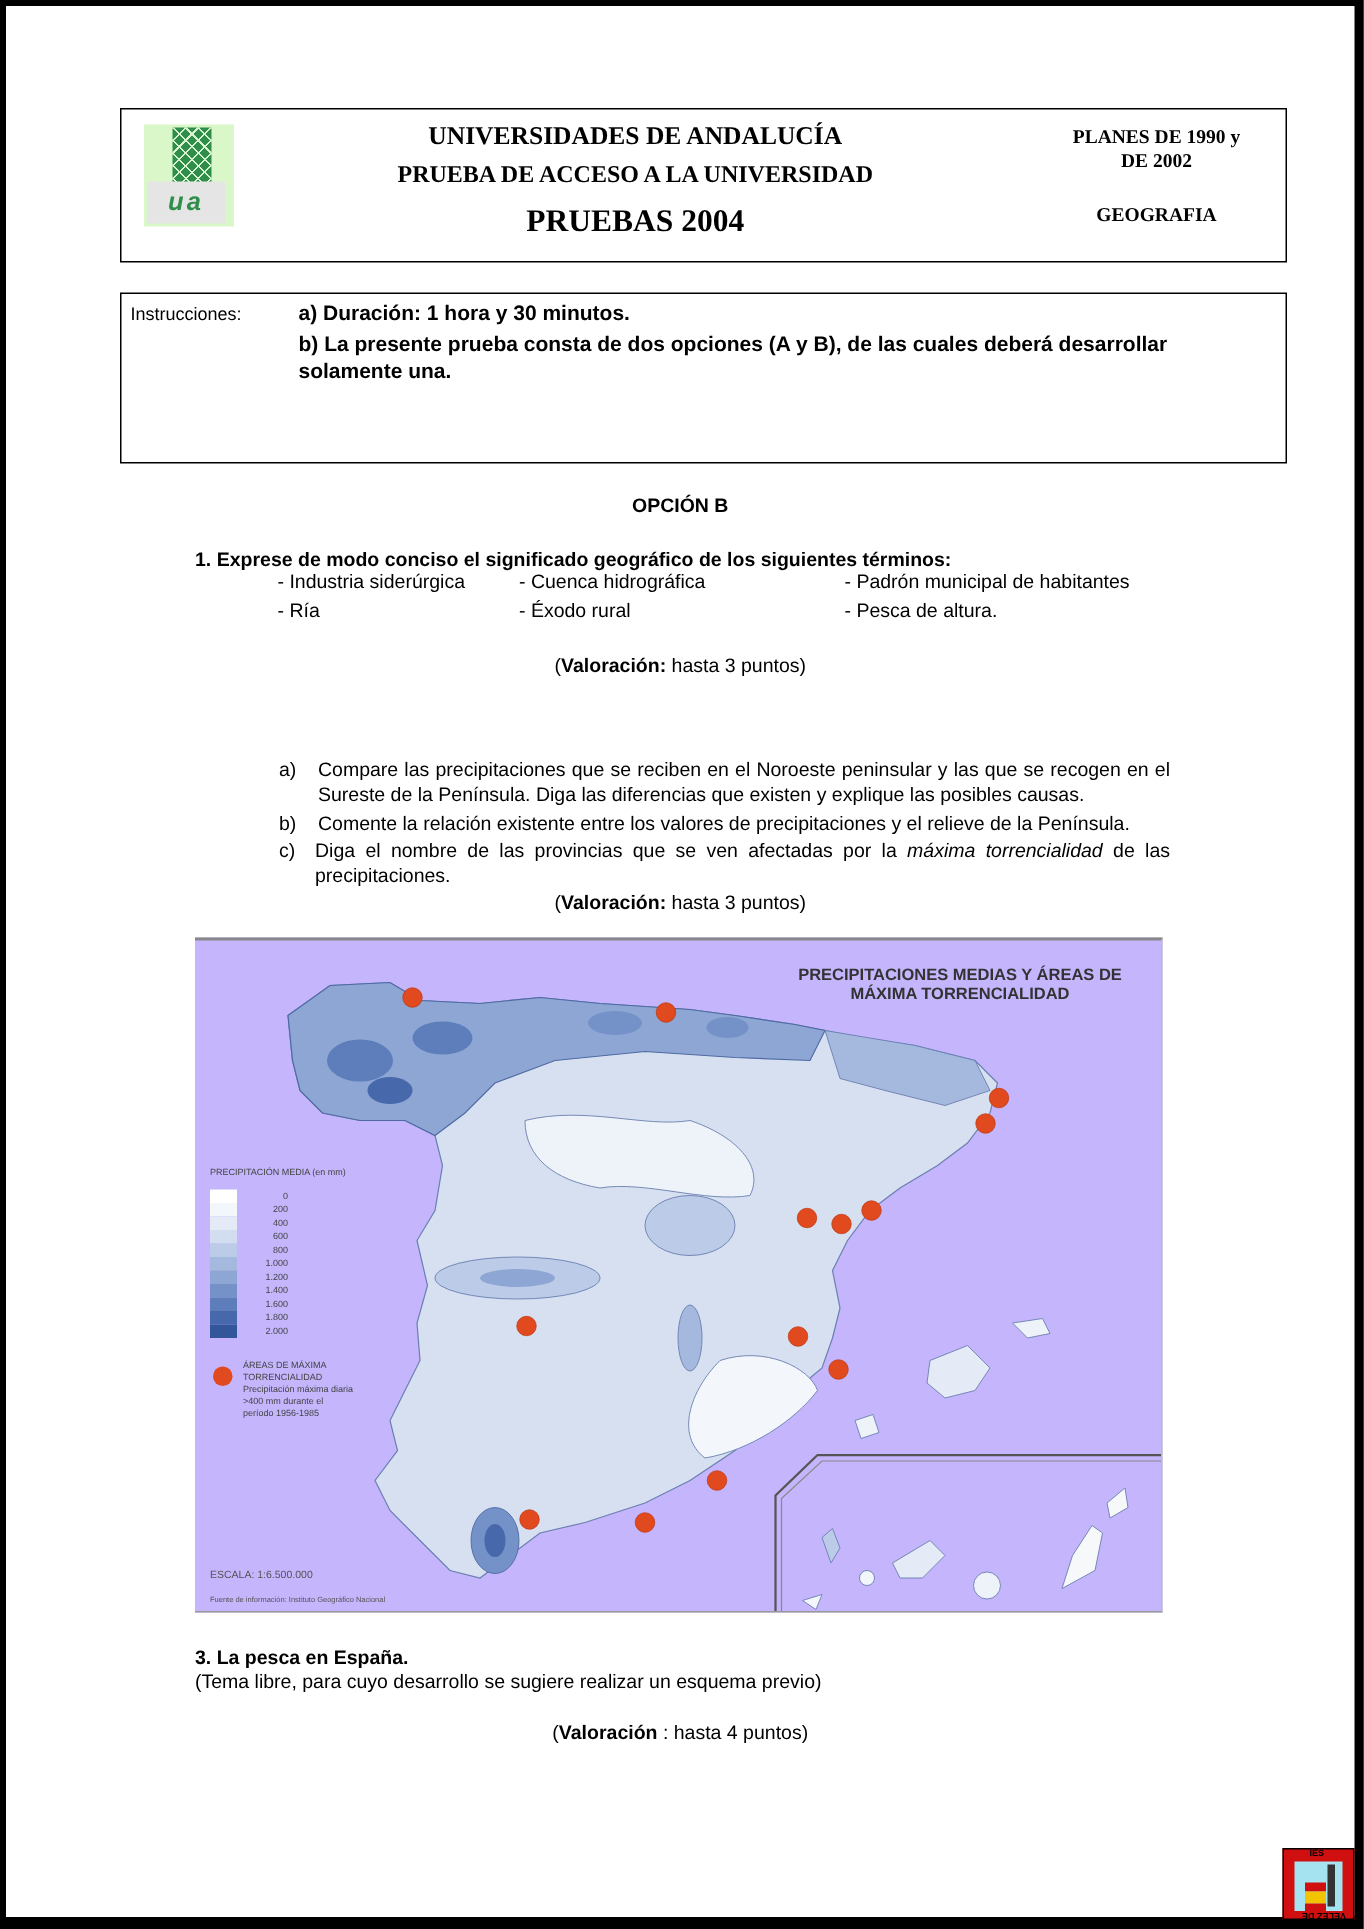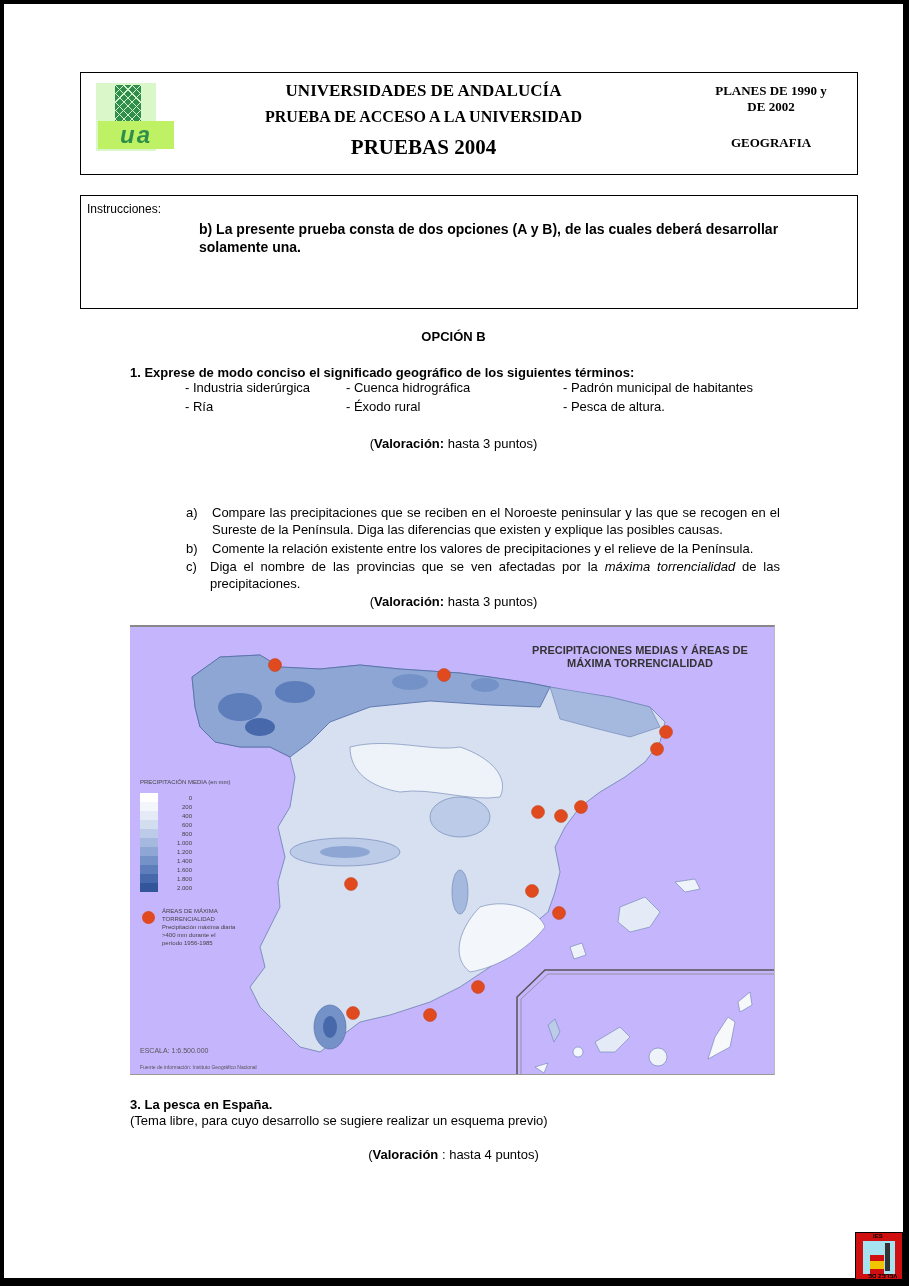--- a/index.html
+++ b/index.html
@@ -18,23 +18,23 @@
     background: #d9f7c8;
   }
   #logo-ua .tower {
     position: absolute; left: 19px; top: 2px; width: 26px; height: 50px;
     background: #2f8f4a;
     background-image:
       repeating-linear-gradient(45deg, transparent 0 5px, #d8f3d0 5px 6px),
       repeating-linear-gradient(-45deg, transparent 0 5px, #d8f3d0 5px 6px);
   }
   #logo-ua .ua-text {
-    position: absolute; left: 2px; top: 38px; width: 76px; height: 28px;
-    background: #bef264; color: #2f8f4a; font-weight: bold; font-style: italic;
-    font-family: "Liberation Sans", sans-serif; font-size: 24px; line-height: 28px;
+    position: absolute; left: 2px; top: 38px; width: 52px; height: 28px;
+    background: #e5e5e5; color: #2f8f4a; font-weight: bold; font-style: italic;
+    font-family: "Liberation Sans", sans-serif; font-size: 17px; line-height: 28px;
     text-align: center; letter-spacing: 2px;
   }
   .hdr-serif { font-family: "Liberation Serif", serif; font-weight: bold; position: absolute; text-align: center; }
   #hdr-line1 { left: 160px; width: 365px; top: 8px; font-size: 17px; }
   #hdr-line2 { left: 160px; width: 365px; top: 35px; font-size: 16px; }
   #hdr-line3 { left: 160px; width: 365px; top: 62px; font-size: 21px; font-weight: bold; }
   #hdr-plan1 { left: 610px; width: 160px; top: 10px; font-size: 13px; }
   #hdr-plan2 { left: 610px; width: 160px; top: 26px; font-size: 13px; }
   #hdr-subject { left: 610px; width: 160px; top: 62px; font-size: 13px; }
 
@@ -119,20 +119,21 @@
     <div id="hdr-line1" class="hdr-serif">UNIVERSIDADES DE ANDALUCÍA</div>
     <div id="hdr-line2" class="hdr-serif">PRUEBA DE ACCESO A LA UNIVERSIDAD</div>
     <div id="hdr-line3" class="hdr-serif">PRUEBAS 2004</div>
     <div id="hdr-plan1" class="hdr-serif">PLANES DE 1990  y</div>
     <div id="hdr-plan2" class="hdr-serif">DE 2002</div>
     <div id="hdr-subject" class="hdr-serif">GEOGRAFIA</div>
   </div>
 
   <div id="instr-box">
     <div id="instr-label">Instrucciones:</div>
+    <div id="instr-a" class="instr-item">a) Duración:  1 hora y 30  minutos.</div>
     <div id="instr-b" class="instr-item">b) La presente prueba consta de dos opciones (A y B), de las cuales deberá desarrollar solamente una.</div>
   </div>
 
   <div id="option-title" class="center">OPCIÓN B</div>
 
   <div id="q1-title" class="q-title">1. Exprese de modo conciso el significado geográfico de los siguientes términos:</div>
   <div class="term" style="left:181px;top:376px;">- Industria siderúrgica</div>
   <div class="term" style="left:342px;top:376px;">- Cuenca hidrográfica</div>
   <div class="term" style="left:559px;top:376px;">- Padrón municipal de habitantes</div>
   <div class="term" style="left:181px;top:395px;">- Ría</div>

